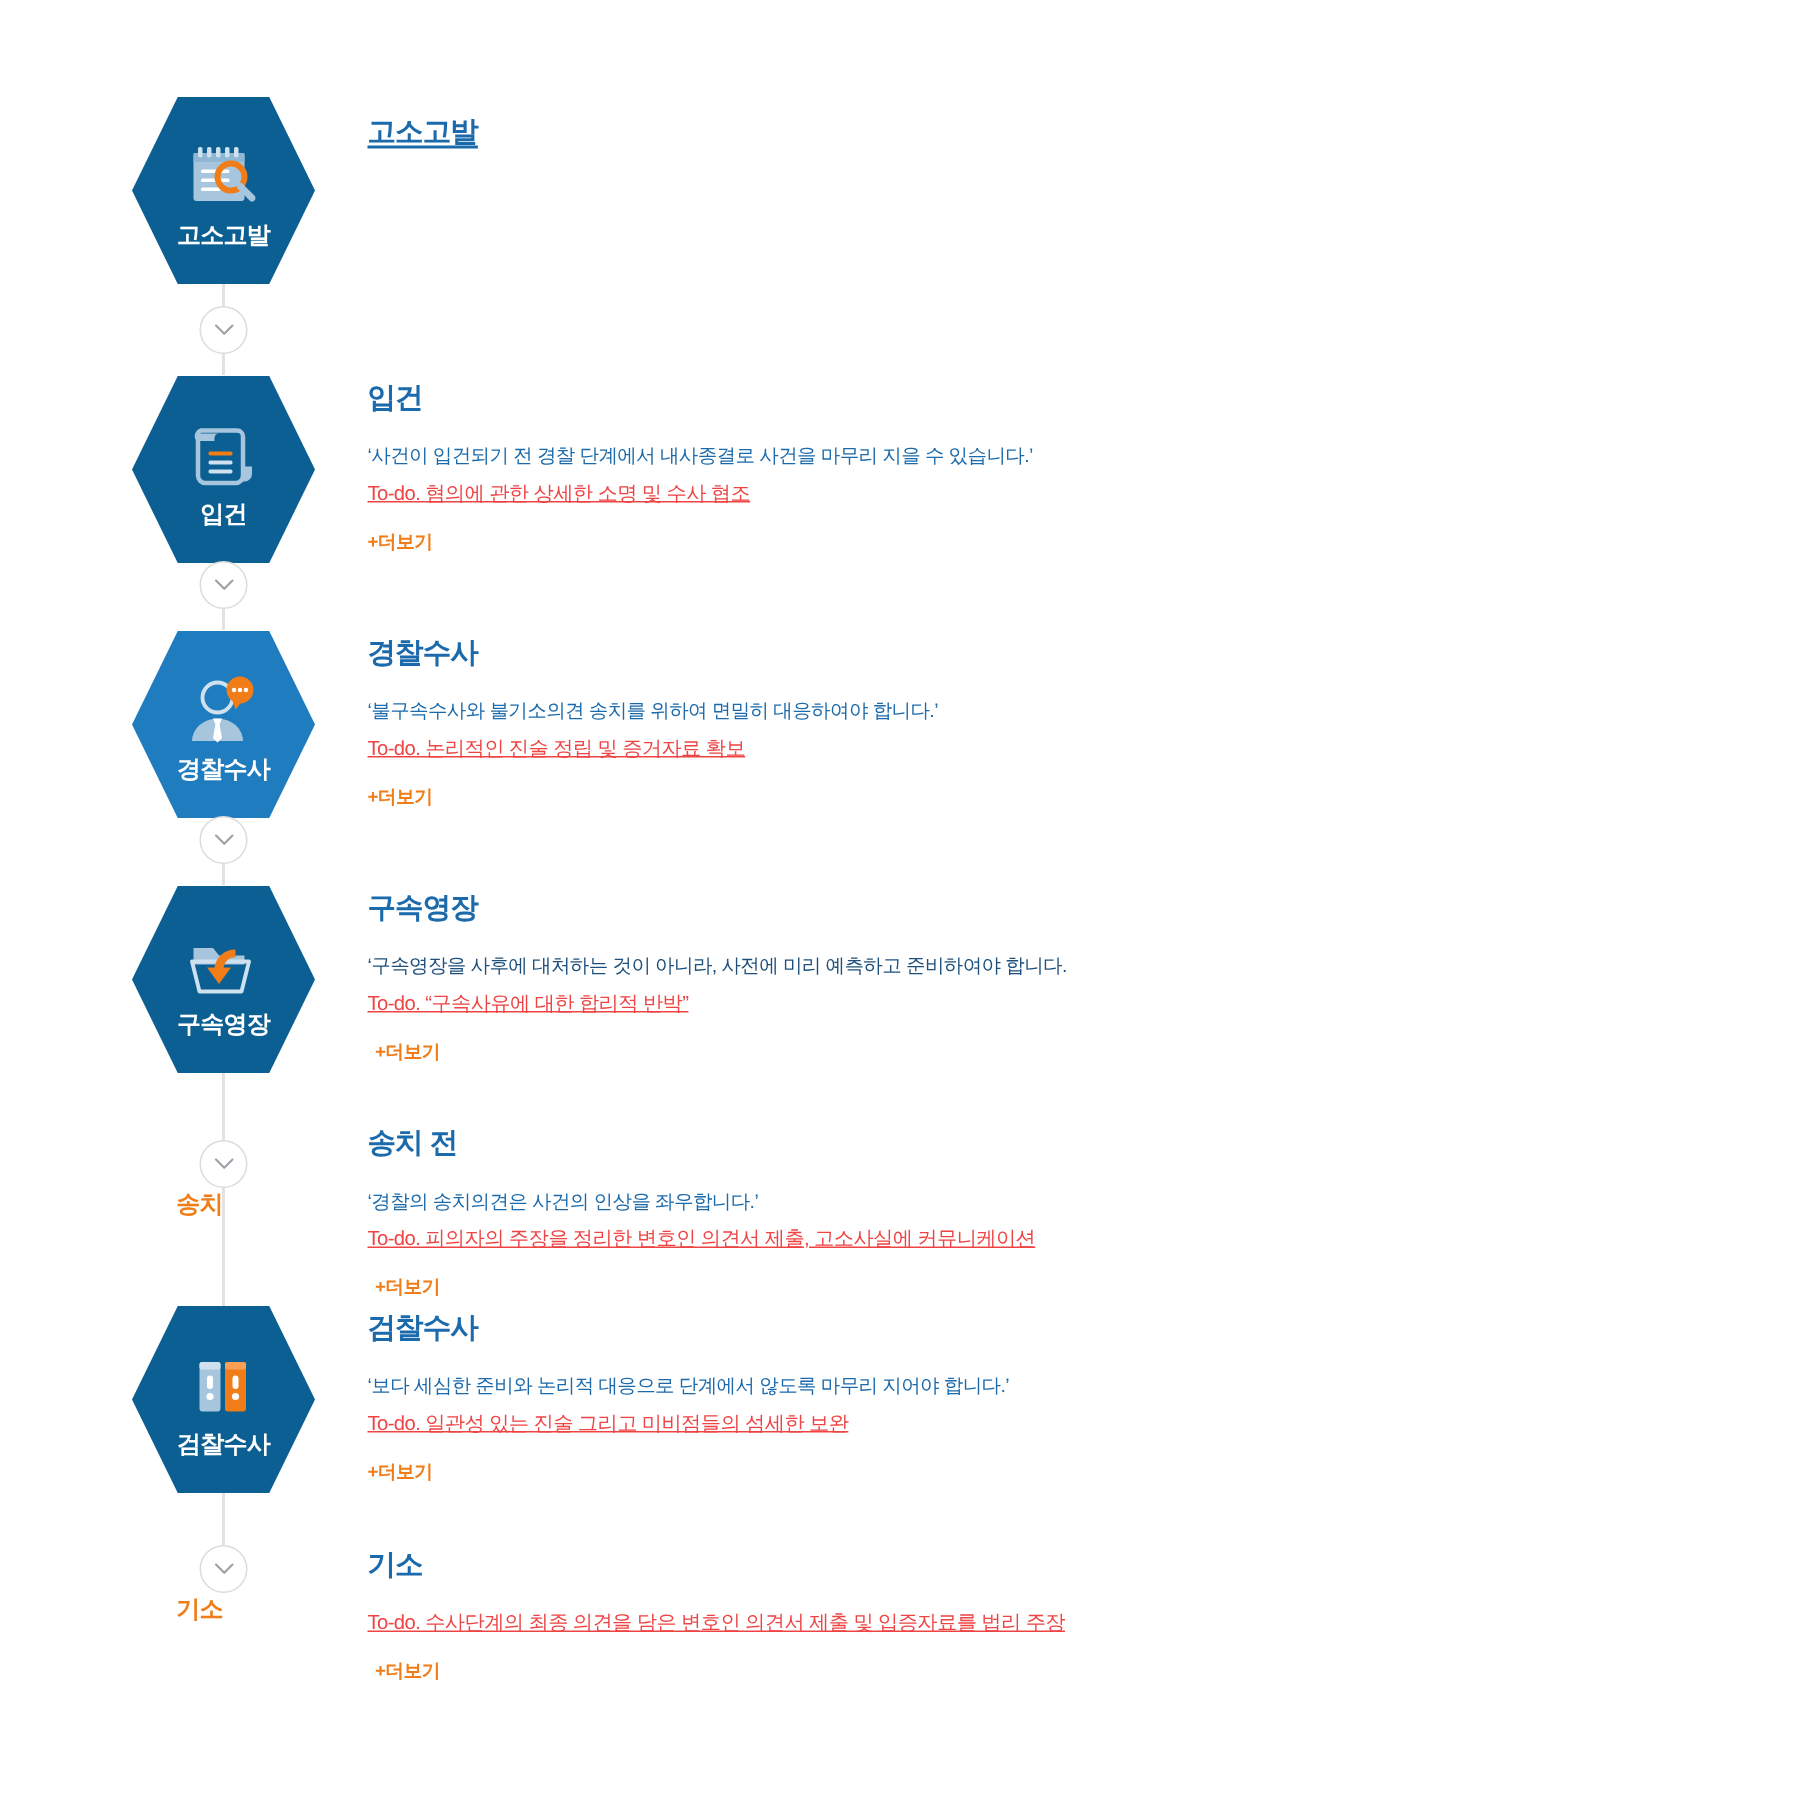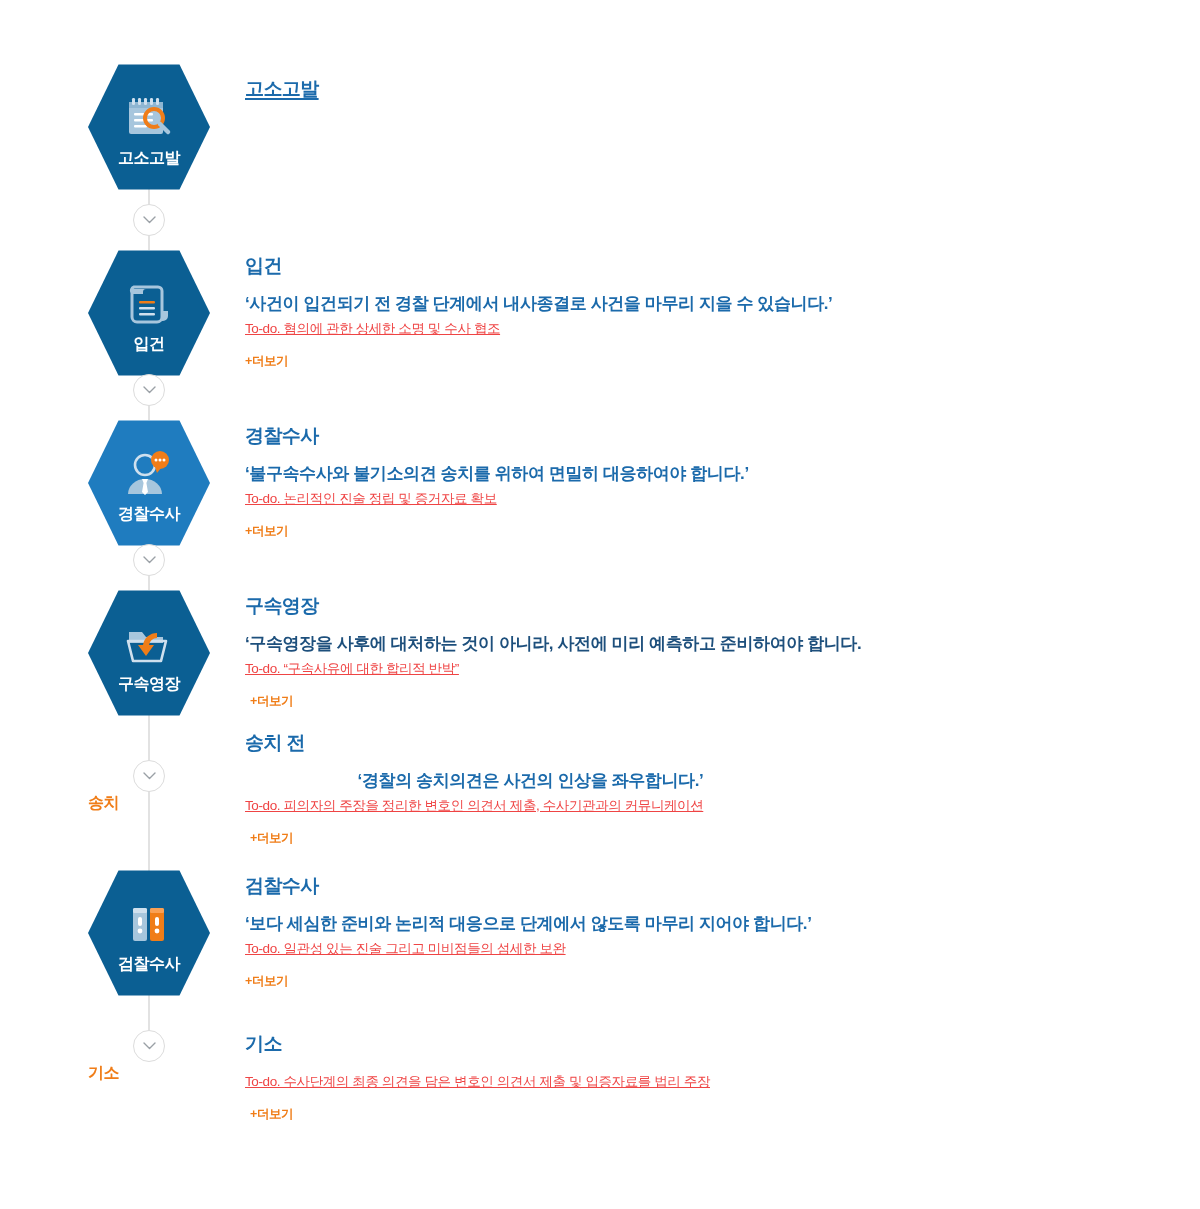--- a/index.html
+++ b/index.html
@@ -88,22 +88,23 @@
     background: #ffffff;
     z-index: 3;
     display: flex;
     align-items: center;
     justify-content: center;
   }
   .chev svg { display: block; }
 
   .stage-tag {
     position: absolute;
-    left: 88px;
+    left: 72px;
     width: 122px;
+    text-align: center;
     color: #f07d18;
     font-size: 16px;
     font-weight: 700;
     letter-spacing: -0.5px;
     z-index: 3;
   }
 
   
   .block {
     position: absolute;
@@ -126,26 +127,25 @@
 
   .para {
     font-size: 13.5px;
     line-height: 25px;
     color: #58595b;
     letter-spacing: -0.4px;
     max-width: 905px;
   }
 
   .quote {
-    font-size: 17px;
+    font-size: 13px;
     line-height: 25px;
     letter-spacing: -0.4px;
     color: #1b6aab;
-    font-weight: 700;
-    text-align: right;
+    font-weight: 400;
   }
   .quote.navy { color: #1d4f7c; }
 
   .todo {
     font-size: 13.5px;
     line-height: 25px;
     letter-spacing: -0.4px;
     color: #ef4444;
     text-decoration: underline;
   }
@@ -284,24 +284,24 @@
     </div>
   </div>
 
   <div class="block" style="top:595px;">
     <h2>구속영장</h2>
     <p class="quote navy">‘구속영장을 사후에 대처하는 것이 아니라, 사전에 미리 예측하고 준비하여야 합니다.</p>
     <p class="todo">To-do. “구속사유에 대한 합리적 반박”</p>
     <a class="more indent">+더보기</a>
   </div>
 
-  <div class="block" style="top:732px;">
+  <div class="block" style="top:752px;">
     <h2>송치 전</h2>
     <p class="quote">‘경찰의 송치의견은 사건의 인상을 좌우합니다.’</p>
-    <p class="todo">To-do. 피의자의 주장을 정리한 변호인 의견서 제출, 수사기관과의 커뮤니케이션</p>
+    <p class="todo">To-do. 피의자의 주장을 정리한 변호인 의견서 제출, 고소사실에 커뮤니케이션</p>
     <a class="more indent">+더보기</a>
   </div>
 
   <div class="chev" style="top:760px;">
     <svg width="13" height="8" viewBox="0 0 13 8">
       <polyline points="1,1 6.5,6.5 12,1" fill="none" stroke="#9aa0a6" stroke-width="1.4" stroke-linecap="round" stroke-linejoin="round"></polyline>
     </svg>
   </div>
 
   <div class="stage-tag" style="top:793px;">송치</div>

